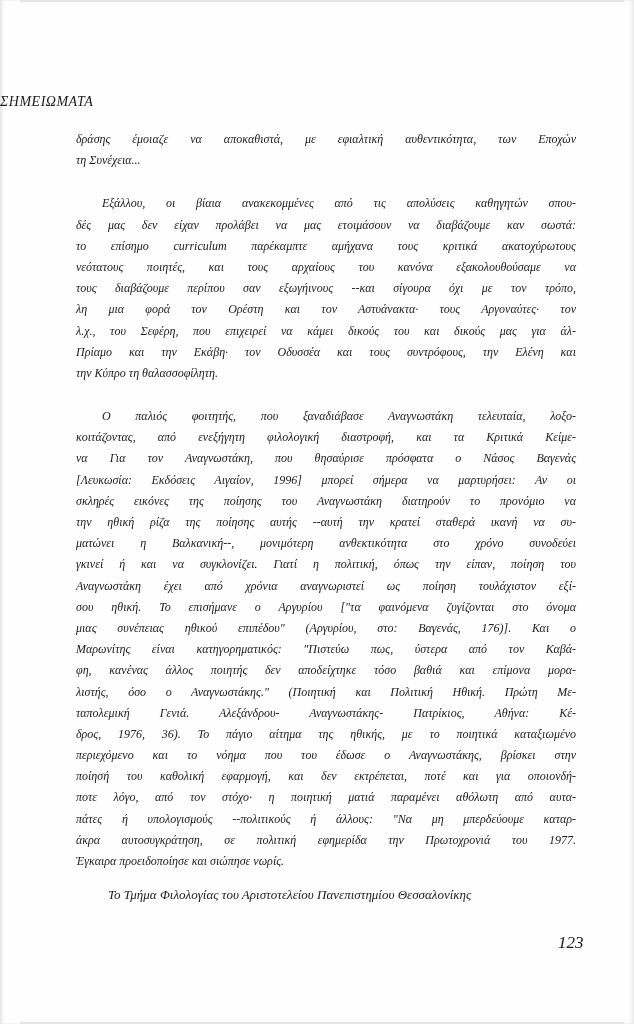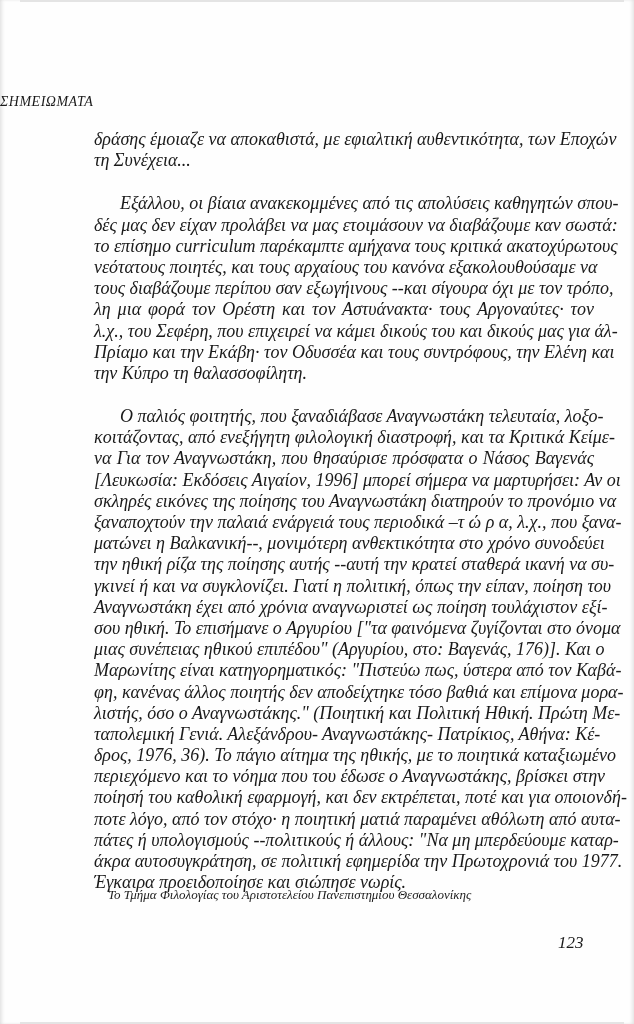--- a/index.html
+++ b/index.html
@@ -17,22 +17,22 @@
     .edge-top, .edge-bottom {
       position: absolute; left: 20px; right: 10px; height: 2px; background: #e4e4e4;
     }
     .edge-top { top: 0; }
     .edge-bottom { bottom: 0; }
     .header {
       position: absolute; left: 0; width: 634px; top: 94px;
       text-align: left; font-style: italic; font-size: 14px; letter-spacing: 0.5px;
     }
     .body {
-      position: absolute; left: 94px; width: 500px; top: 129px;
-      font-style: italic; font-size: 18px; line-height: 21.2px;
+      position: absolute; left: 76px; width: 500px; top: 129px;
+      font-style: italic; font-size: 12px; line-height: 21.2px;
     }
     .line {
       display: block; white-space: nowrap; height: 21.2px;
       text-align: justify; text-align-last: justify;
     }
     .line.last { text-align-last: left; }
     .indent { padding-left: 26px; }
     .gap { height: 19px; }
     .signature {
       position: absolute; left: 108px; top: 887px; width: 480px;
@@ -72,23 +72,22 @@
       <span class="line last">την Κύπρο τη θαλασσοφίλητη.</span>
     </div>
     <div class="gap" style="height:22px"></div>
 
     <div>
       <span class="line indent">Ο παλιός φοιτητής, που ξαναδιάβασε Αναγνωστάκη τελευταία, λοξο-</span>
       <span class="line">κοιτάζοντας, από ενεξήγητη φιλολογική διαστροφή, και τα Κριτικά Κείμε-</span>
       <span class="line">να Για τον Αναγνωστάκη, που θησαύρισε πρόσφατα ο Νάσος Βαγενάς</span>
       <span class="line">[Λευκωσία: Εκδόσεις Αιγαίον, 1996] μπορεί σήμερα να μαρτυρήσει: Αν οι</span>
       <span class="line">σκληρές εικόνες της ποίησης του Αναγνωστάκη διατηρούν το προνόμιο να</span>
-      <span class="line">ξαναποχτούν την παλαιά ενάργειά τους περιοδικά –τ ώ ρ α, λ.χ., που ξανα-</span>
+      <span class="line">την ηθική ρίζα της ποίησης αυτής --αυτή την κρατεί σταθερά ικανή να συ-</span>
       <span class="line">ματώνει η Βαλκανική--, μονιμότερη ανθεκτικότητα στο χρόνο συνοδεύει</span>
-      <span class="line">την ηθική ρίζα της ποίησης αυτής --αυτή την κρατεί σταθερά ικανή να συ-</span>
       <span class="line">γκινεί ή και να συγκλονίζει. Γιατί η πολιτική, όπως την είπαν, ποίηση του</span>
       <span class="line">Αναγνωστάκη έχει από χρόνια αναγνωριστεί ως ποίηση τουλάχιστον εξί-</span>
       <span class="line">σου ηθική. Το επισήμανε ο Αργυρίου ["τα φαινόμενα ζυγίζονται στο όνομα</span>
       <span class="line">μιας συνέπειας ηθικού επιπέδου" (Αργυρίου, στο: Βαγενάς, 176)]. Και ο</span>
       <span class="line">Μαρωνίτης είναι κατηγορηματικός: "Πιστεύω πως, ύστερα από τον Καβά-</span>
       <span class="line">φη, κανένας άλλος ποιητής δεν αποδείχτηκε τόσο βαθιά και επίμονα μορα-</span>
       <span class="line">λιστής, όσο ο Αναγνωστάκης." (Ποιητική και Πολιτική Ηθική. Πρώτη Με-</span>
       <span class="line">ταπολεμική Γενιά. Αλεξάνδρου- Αναγνωστάκης- Πατρίκιος, Αθήνα: Κέ-</span>
       <span class="line">δρος, 1976, 36). Το πάγιο αίτημα της ηθικής, με το ποιητικά καταξιωμένο</span>
       <span class="line">περιεχόμενο και το νόημα που του έδωσε ο Αναγνωστάκης, βρίσκει στην</span>

